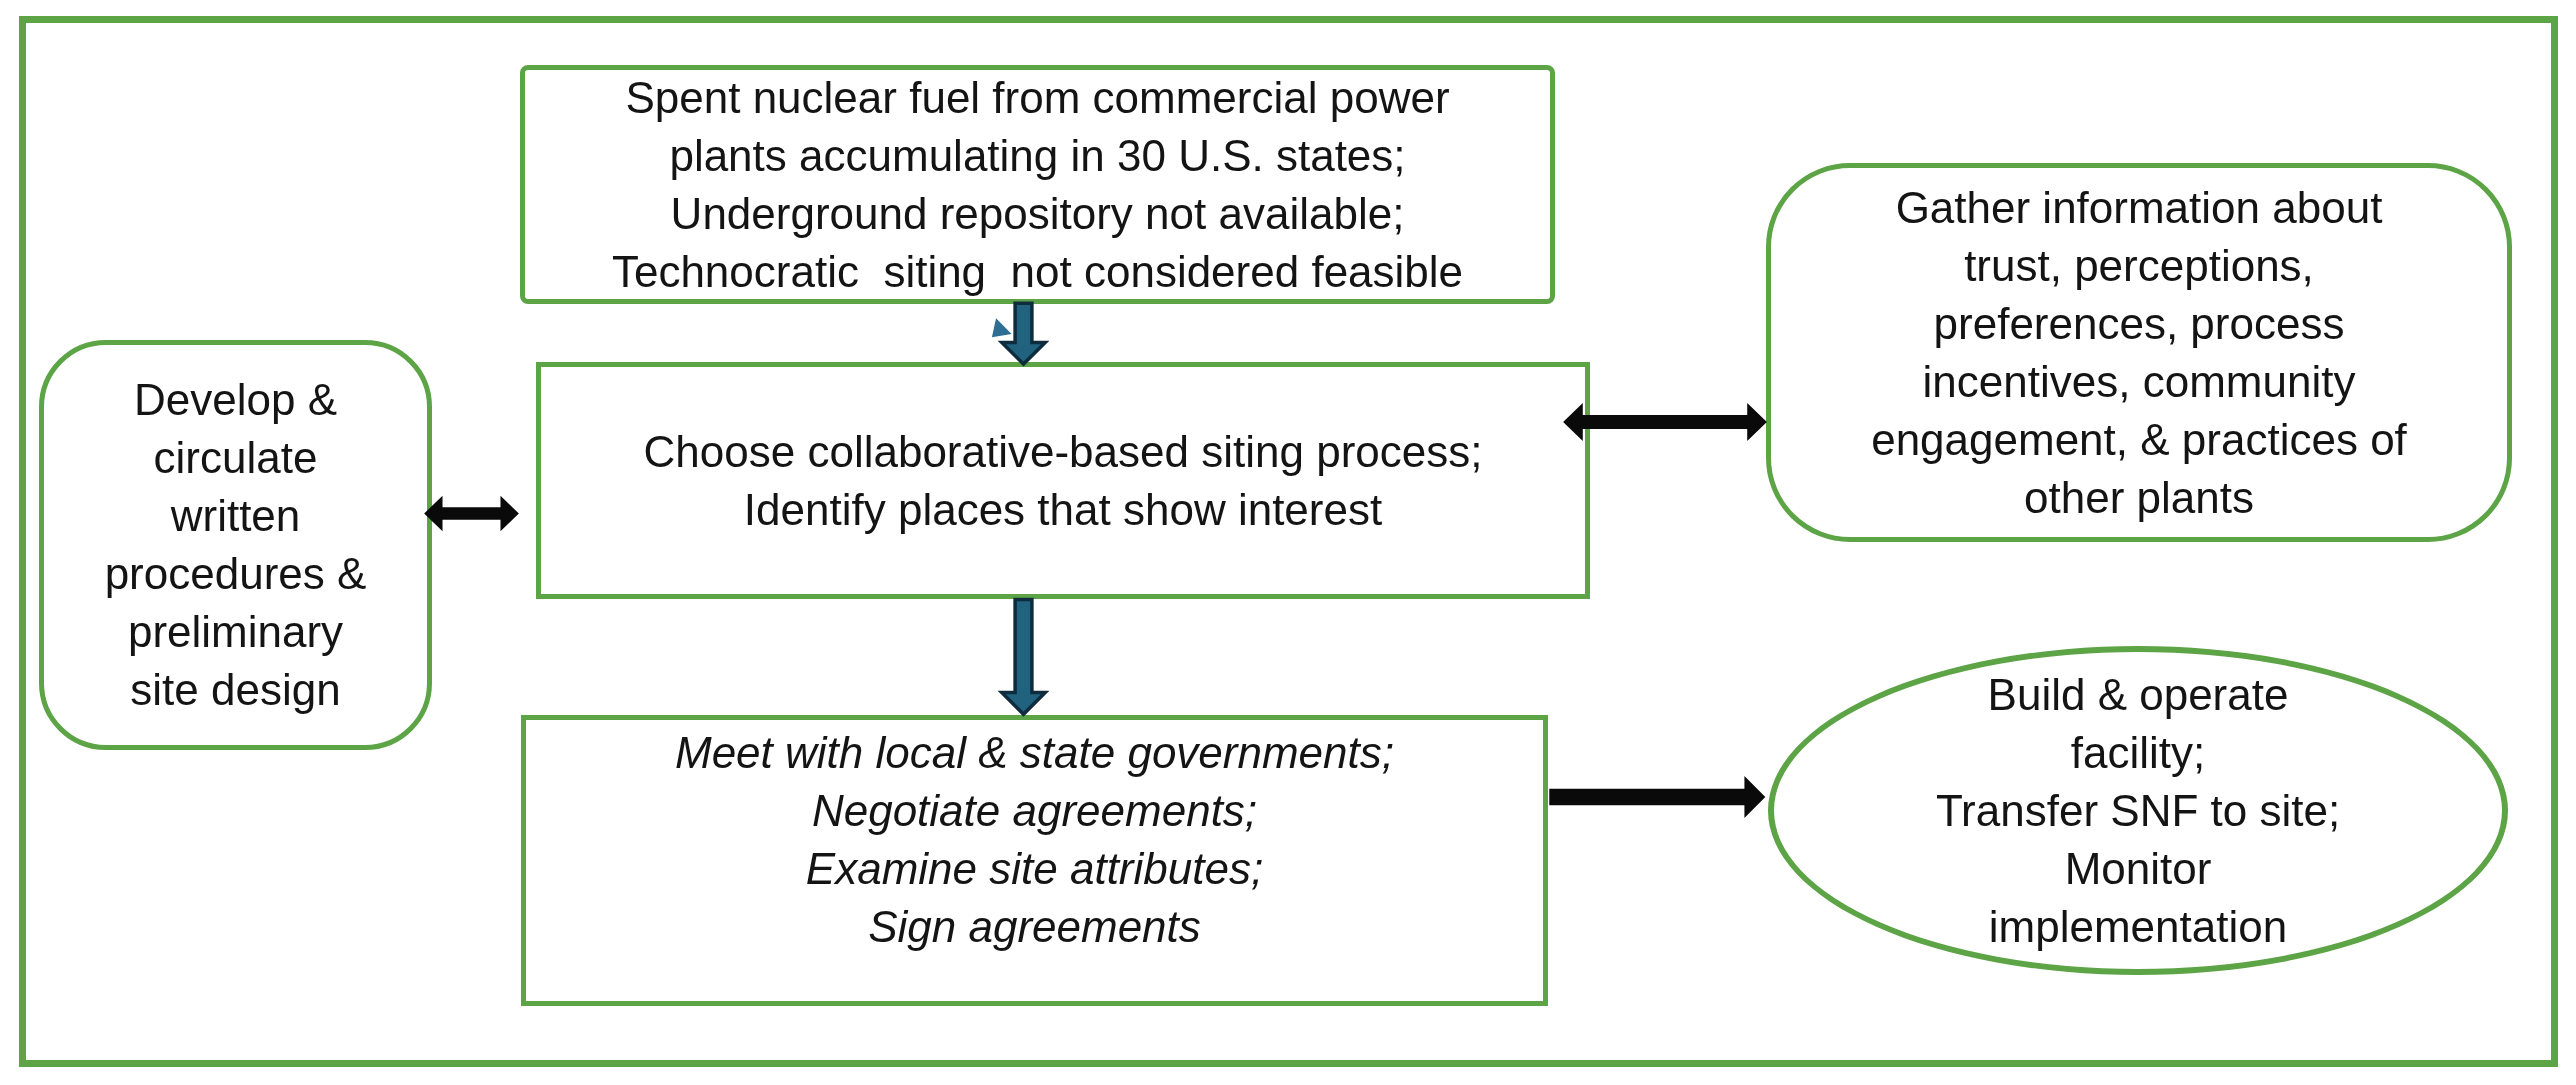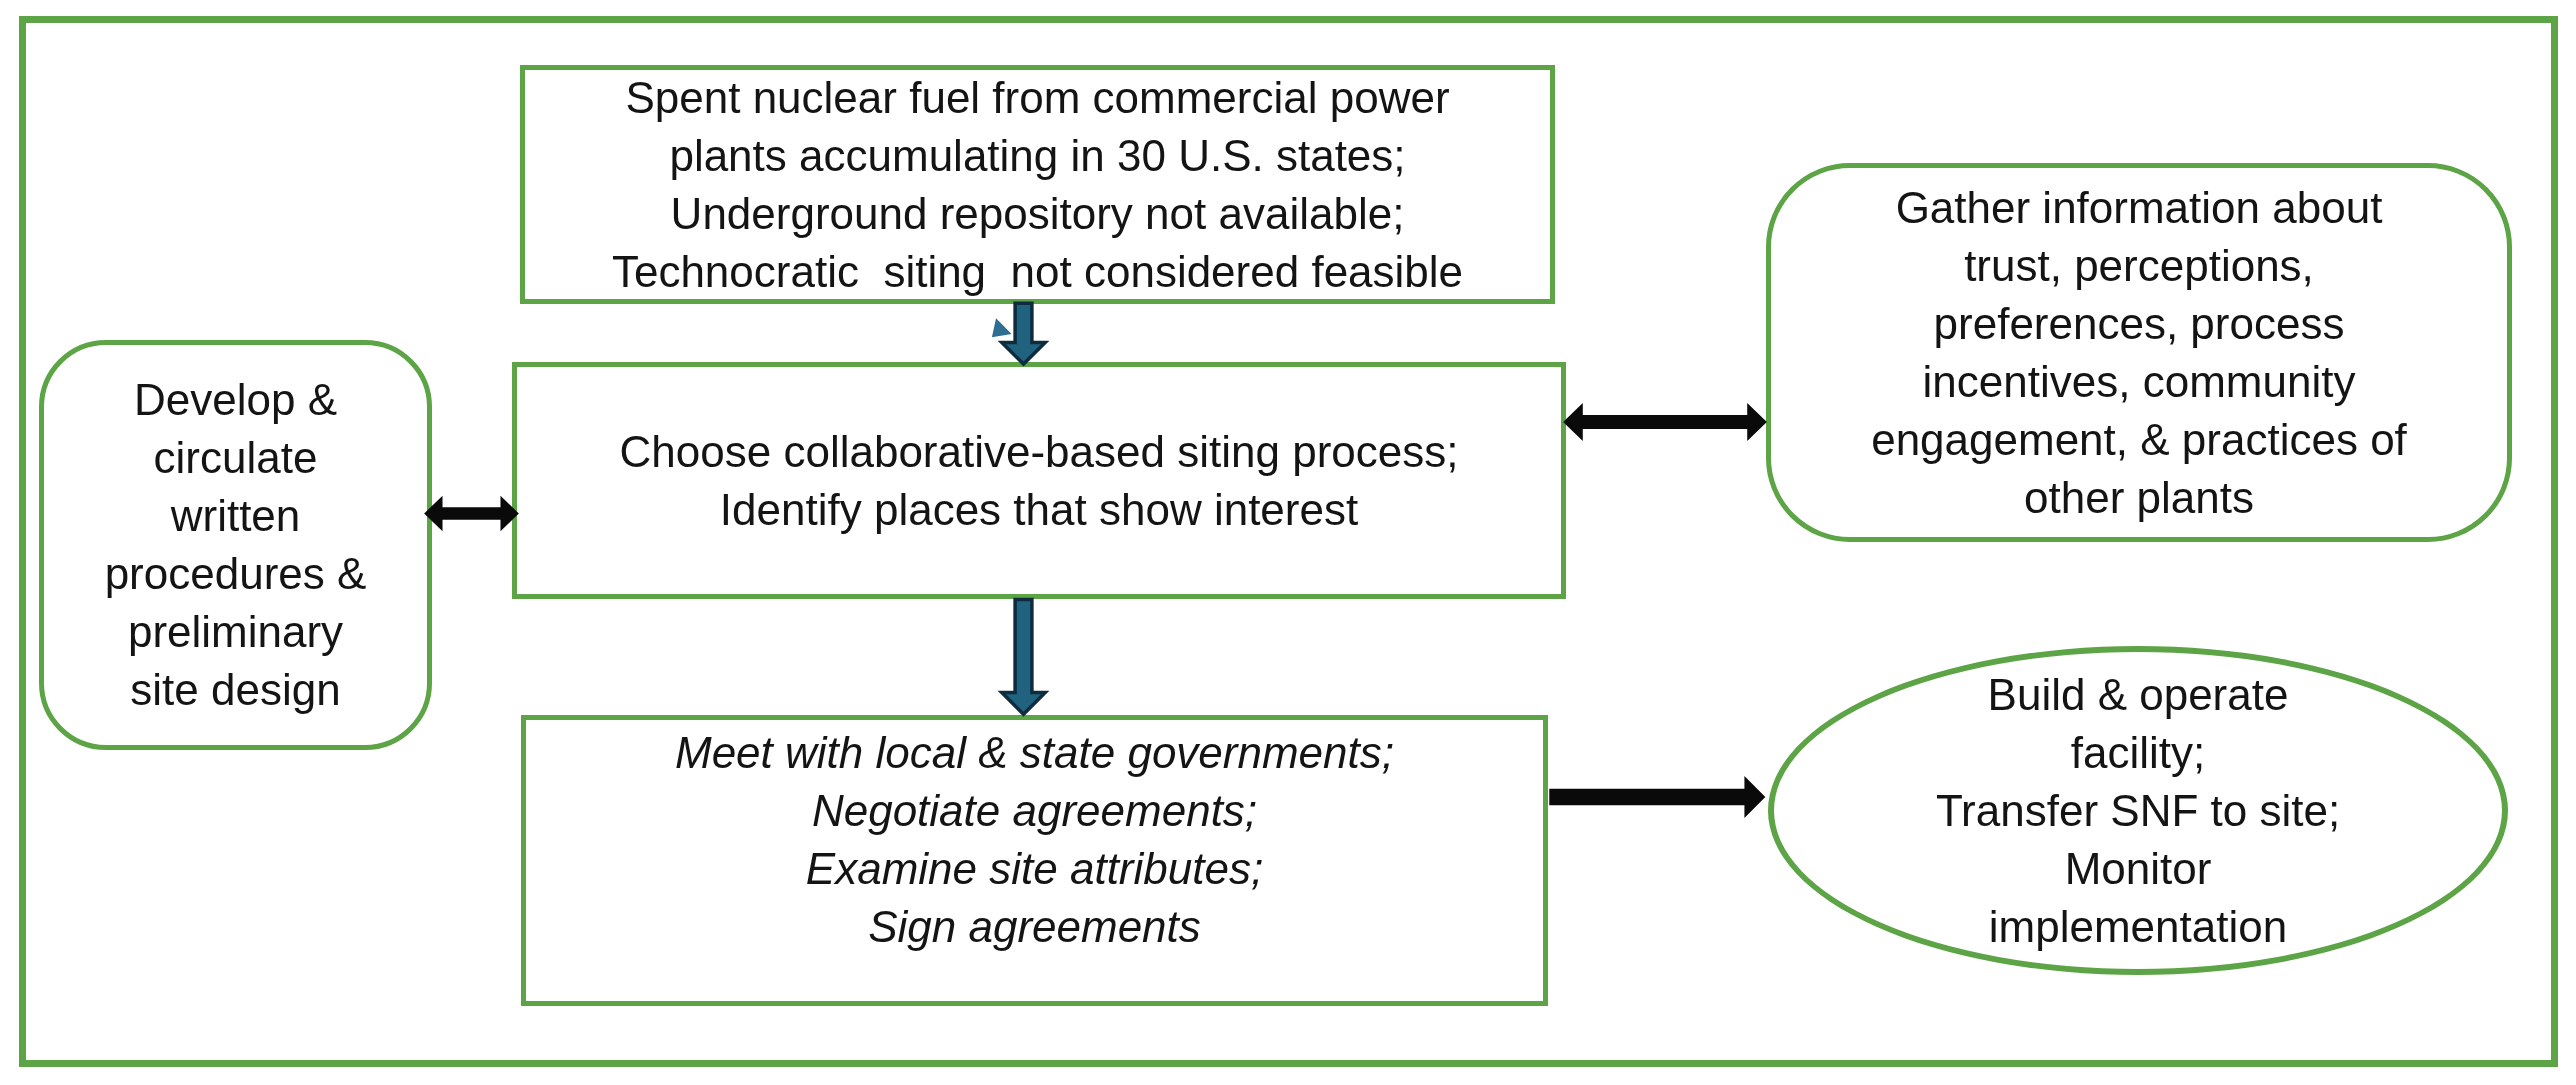--- a/index.html
+++ b/index.html
@@ -34,22 +34,22 @@
     display: flex;
     flex-direction: column;
     justify-content: center;
     align-items: center;
     text-align: center;
     font-size: 44px;
     line-height: 58px;
   }
   .line { white-space: pre-wrap; }
 
-  #top-box    { left: 520px;  top: 65px;   width: 1035px; height: 239px; }
-  #middle-box { left: 512px;  top: 362px;  width: 1054px; height: 237px; }
+  #top-box    { left: 520px;  top: 65px;   width: 1035px; height: 239px; border-radius: 8px; }
+  #middle-box { left: 536px;  top: 362px;  width: 1054px; height: 237px; }
   #bottom-box { left: 521px;  top: 715px; width: 1027px; height: 291px; padding-bottom: 42px; font-style: italic; }
   #left-box   { left: 39px;   top: 301px;  width: 393px;  height: 410px; border-radius: 67px; margin-top: 39px; }
   #right-box  { left: 1766px; top: 163px;  width: 746px; height: 379px; border-radius: 84px; }
   #ellipse-box{ left: 1768px; top: 646px;  width: 740px; height: 329px; border-radius: 50%; border-width: 6.3px; }
 
   .arrow-svg { position: absolute; overflow: visible; }
   #blue-down-arrow-1 { left: 992px; top: 303px;  }
   #blue-down-arrow-2 { left: 992px; top: 599px;  }
   #black-double-arrow-left  { left: 422px;  top: 493px;  }
   #black-double-arrow-right { left: 1561px; top: 400px;  }

